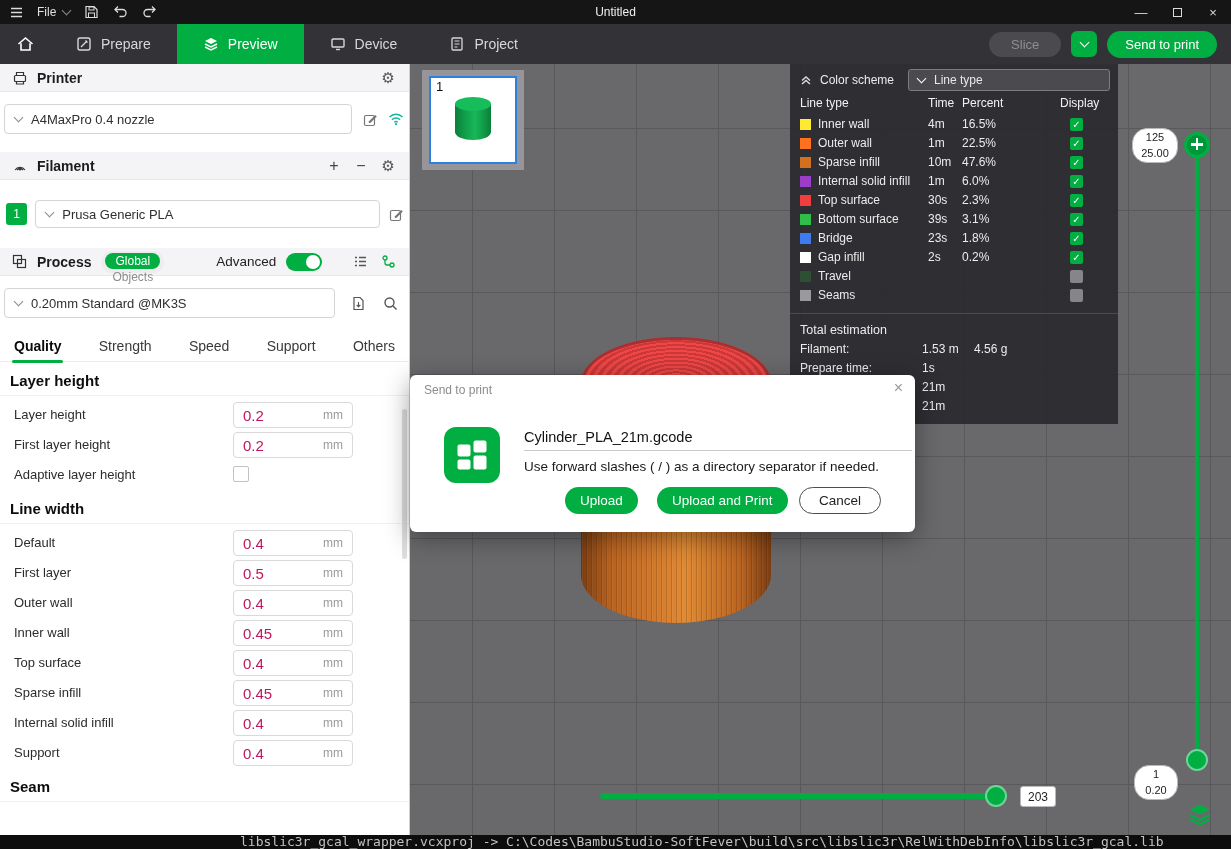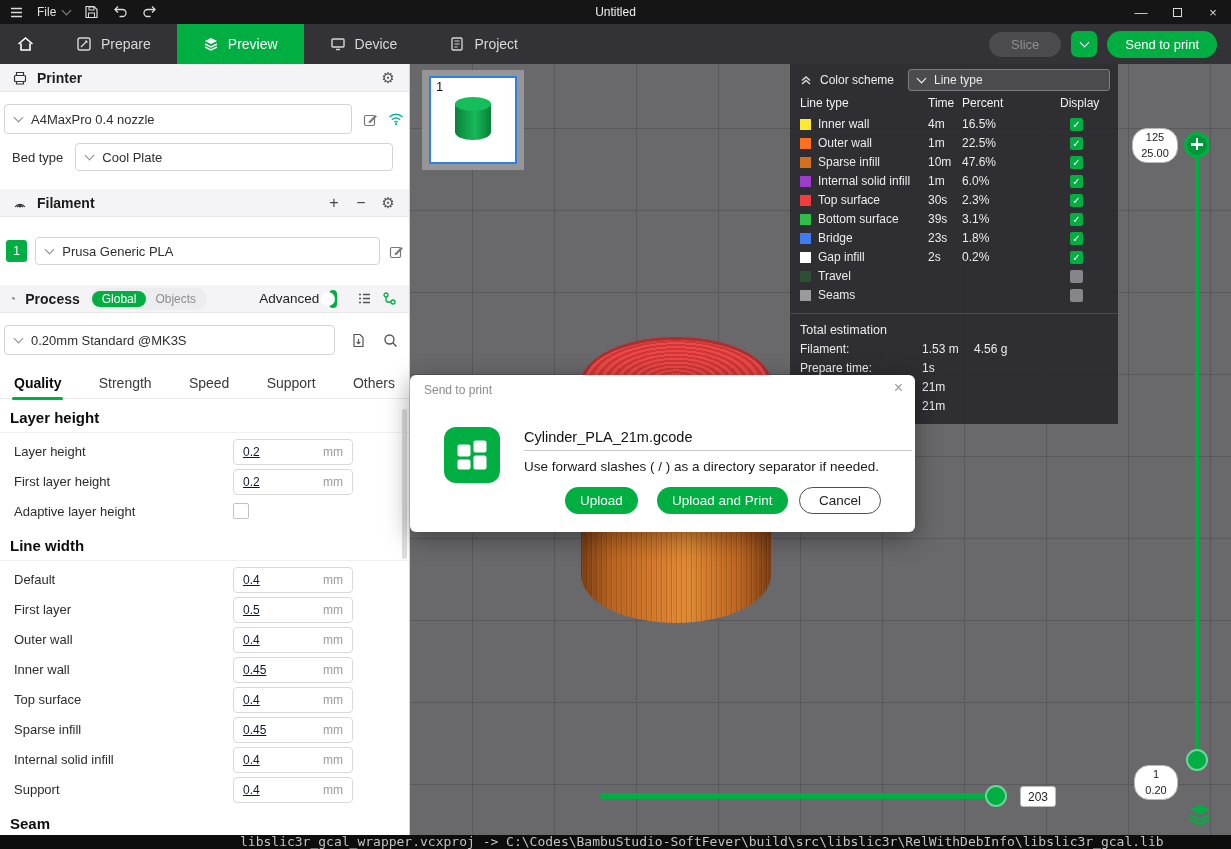--- a/index.html
+++ b/index.html
@@ -43,38 +43,38 @@
   .printer-row { margin:12px 4px 0 4px; gap:9px; }
   .printer-row .combo { width:361px; }
   .bed-row { margin:9px 4px 0 4px; gap:12px; padding-left:8px; }
   .bed-row .combo { width:318px; height:28px; }
   .field-label { font-size:13px; color:#2c2c2c; }
   .fil-header { margin-top:18px; }
   .fil-row { margin:20px 4px 0 6px; gap:8px; }
   .fil-slot { width:22px; height:22px; background:#00AE42; color:#fff; border-radius:3px; font-size:12px; display:flex; align-items:center; justify-content:center; }
   .fil-row .combo { width:356px; height:28px; }
   .proc-header { margin-top:20px; gap:10px; }
-  .scope-pill { display:flex; align-items:center; background:#ededef; border-radius:12px; height:22px; padding:2px; }
+  .scope-pill { display:flex; align-items:center; background:#ededef; border-radius:12px; height:22px; padding:2px;flex-direction:column; }
   .scope-global { background:#00AE42; color:#fff; border-radius:10px; padding:1px 10px; font-size:12px; }
   .scope-objects { color:#8d8d8d; padding:1px 9px; font-size:12px; }
   .adv-label { margin-left:42px; font-size:13.5px; color:#222; }
   .toggle { width:36px; height:18px; border-radius:9px; background:#00AE42; position:relative; }
   .toggle::after { content:""; position:absolute; right:2px; top:2px; width:14px; height:14px; border-radius:50%; background:#fff; }
   .proc-row { margin:12px 4px 0 4px; gap:14px; }
   .proc-row .combo { width:331px; }
   .param-tabs { display:flex; justify-content:space-between; padding:0 12px; margin-top:12px; height:32px; align-items:center; border-bottom:1px solid #ececec; font-size:14px; color:#3a3a3a; }
   .ptab { position:relative; padding:5px 2px; }
   .ptab.active { font-weight:bold; color:#0a0a0a; }
   .ptab.active::after { content:""; position:absolute; left:0; right:0; bottom:-4px; height:3px; background:#00AE42; border-radius:2px; }
   .section-title { font-weight:bold; font-size:15px; color:#0d0d0d; padding:10px 10px 6px; border-bottom:1px solid #f0f0f0; }
   .section-rows { padding-top:4px; }
   .param-row { position:relative; height:30px; }
   .param-label { position:absolute; left:14px; top:7px; font-size:13px; color:#2c2c2c; white-space:nowrap; }
   .param-input { position:absolute; left:233px; top:2px; width:120px; height:26px; border:1px solid #d9d9d9; border-radius:4px; display:flex; align-items:center; padding:0 9px; background:#fff; }
-  .param-value { font-size:12px; color:#0f172a; flex:1;text-decoration:underline; }
+  .param-value { font-size:15px; color:#be185d; flex:1; }
   .param-unit { font-size:12px; color:#9a9a9a; }
   .param-checkbox { position:absolute; left:233px; top:6px; width:16px; height:16px; border:1px solid #c2c2c2; border-radius:2px; background:#fff; }
   .side-scrollbar { position:absolute; right:2px; top:345px; width:5px; height:150px; background:#dedede; border-radius:3px; }
 
   
   .viewport { position:absolute; left:410px; top:64px; width:821px; height:771px; background-color:#69696c; background-image:linear-gradient(#59595c 1px, transparent 1px), linear-gradient(90deg, #59595c 1px, transparent 1px); background-size:82px 82px; background-position:-20px -18px; overflow:hidden; }
 
   .thumb-outer { position:absolute; left:12px; top:6px; width:102px; height:100px; background:#95959a; z-index:15; }
   .thumb-card { position:absolute; left:7px; top:6px; width:88px; height:88px; background:#fff; border:2px solid #2f7fe0; }
   .thumb-num { position:absolute; left:5px; top:1px; color:#111; font-size:13px; }
@@ -416,27 +416,20 @@
           </svg>
       </span>
       <span class="icon-btn">
         <svg width="16" height="14" viewBox="0 0 16 14">
             <path d="M1.5 5 a9 9 0 0 1 13 0 M4 7.8 a5.5 5.5 0 0 1 8 0 M6.3 10.3 a2.5 2.5 0 0 1 3.4 0" fill="none" stroke="#12b5a0" stroke-width="1.5"></path>
             <circle cx="8" cy="12.2" r="1.1" fill="#12b5a0"></circle>
           </svg>
       </span>
     </div>
 
-    <div class="row bed-row">
-      <span class="field-label">Bed type</span>
-      <span class="combo">
-        <span class="chev gray"></span>
-        <span class="ctext">Cool Plate</span>
-      </span>
-    </div>
 
     <div class="side-header fil-header">
       <svg width="16" height="16" viewBox="0 0 16 16">
           <path d="M3 12 a6.2 6.2 0 0 1 10 0 M5 12 a4 4 0 0 1 6 0 M7 12 a1.6 1.6 0 0 1 2 0" fill="none" stroke="#333" stroke-width="1.2"></path>
         </svg>
       <span class="title">Filament</span>
       <span class="hdr-spacer"></span>
       <span class="icon-btn plusminus">+</span>
       <span class="icon-btn plusminus">−</span>
       <span class="icon-btn gear">⚙</span>

